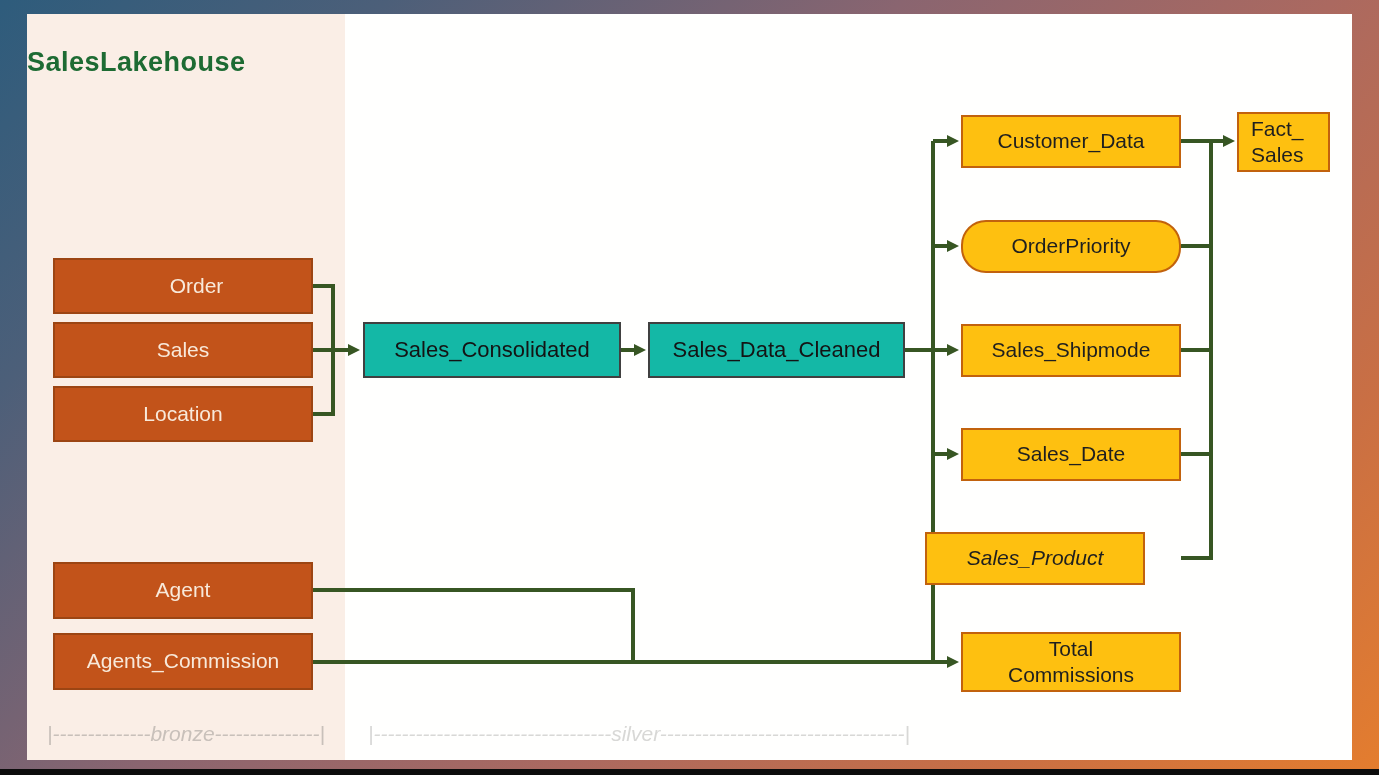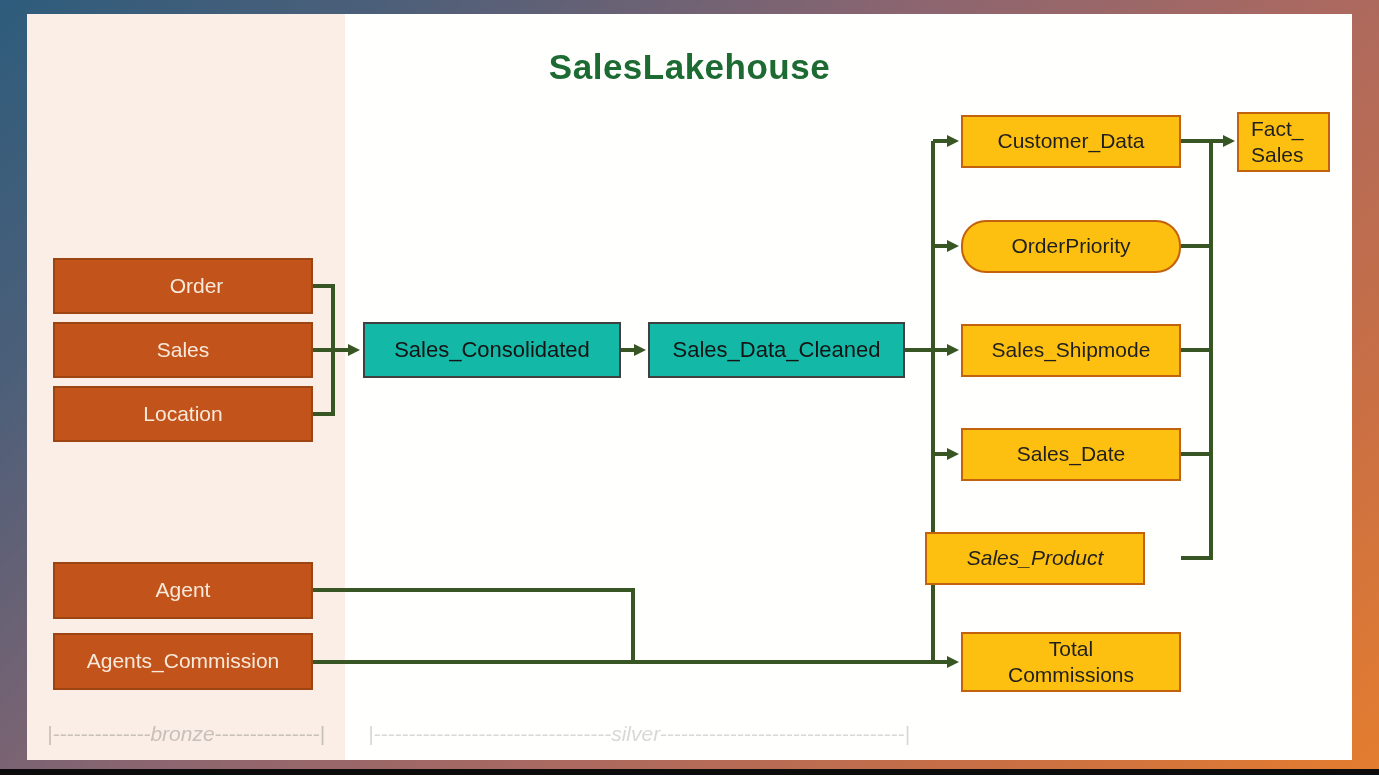--- a/index.html
+++ b/index.html
@@ -17,21 +17,21 @@
   .zone-marker {
     position:absolute; bottom:14px; left:0; width:100%;
     text-align:center; font-style:italic; font-size:21px;
     white-space:nowrap; overflow:hidden;
   }
   #zone-bronze .zone-marker { color:#c8c0ba; }
   #zone-silver .zone-marker { color:#d8d8d6; }
   #zone-gold   .zone-marker { color:#d3d0bf; }
   #title {
     position:absolute; top:33px; left:0; width:100%;
-    text-align:center; font-size:35px; font-weight:bold; color:#1d6b33;
+    text-align:left; font-size:27px; font-weight:bold; color:#1d6b33;
     letter-spacing:0.5px;
   }
   .node {
     position:absolute; display:flex; align-items:center; justify-content:center;
     text-align:center; font-size:21px; line-height:1.25; box-sizing:border-box;
   }
   .node span { white-space:pre-line; }
   .bronze-node { background:#c2531a; border:2px solid #9c4513; color:#f8e9da; }
   .silver-node { background:#14b8a6; border:2px solid #404040; color:#141414; font-size:22px; }
   .gold-node   { background:#fec010; border:2px solid #c2620d; color:#1f1f1f; }

